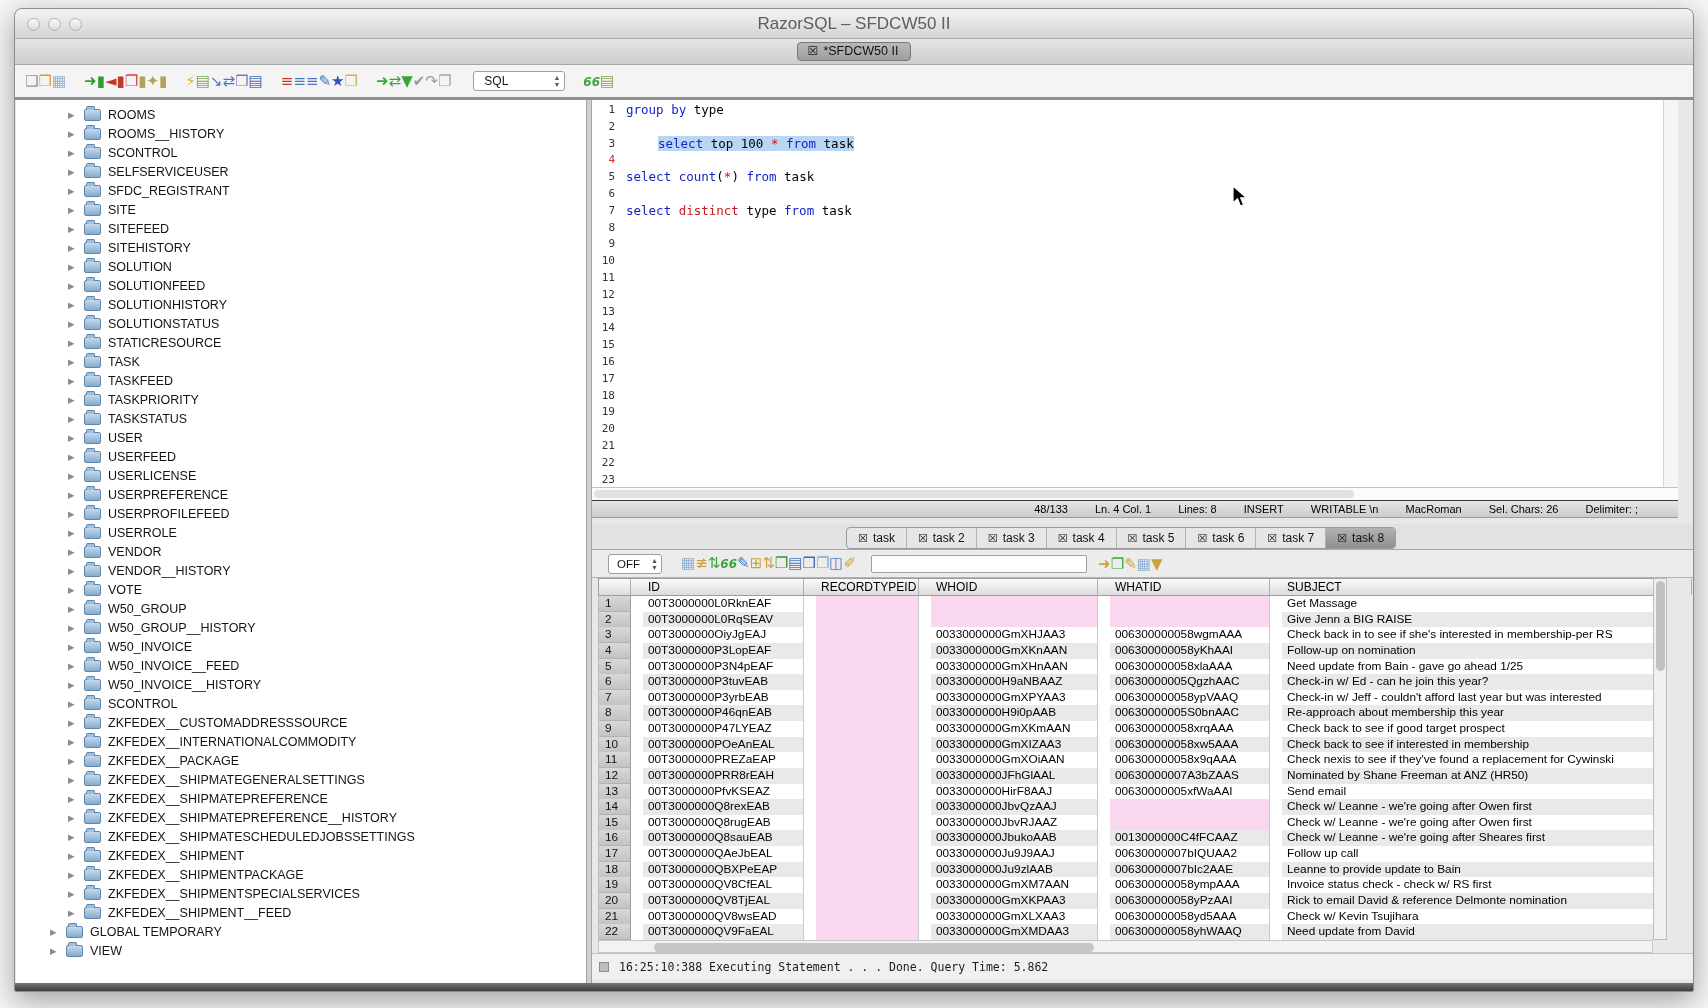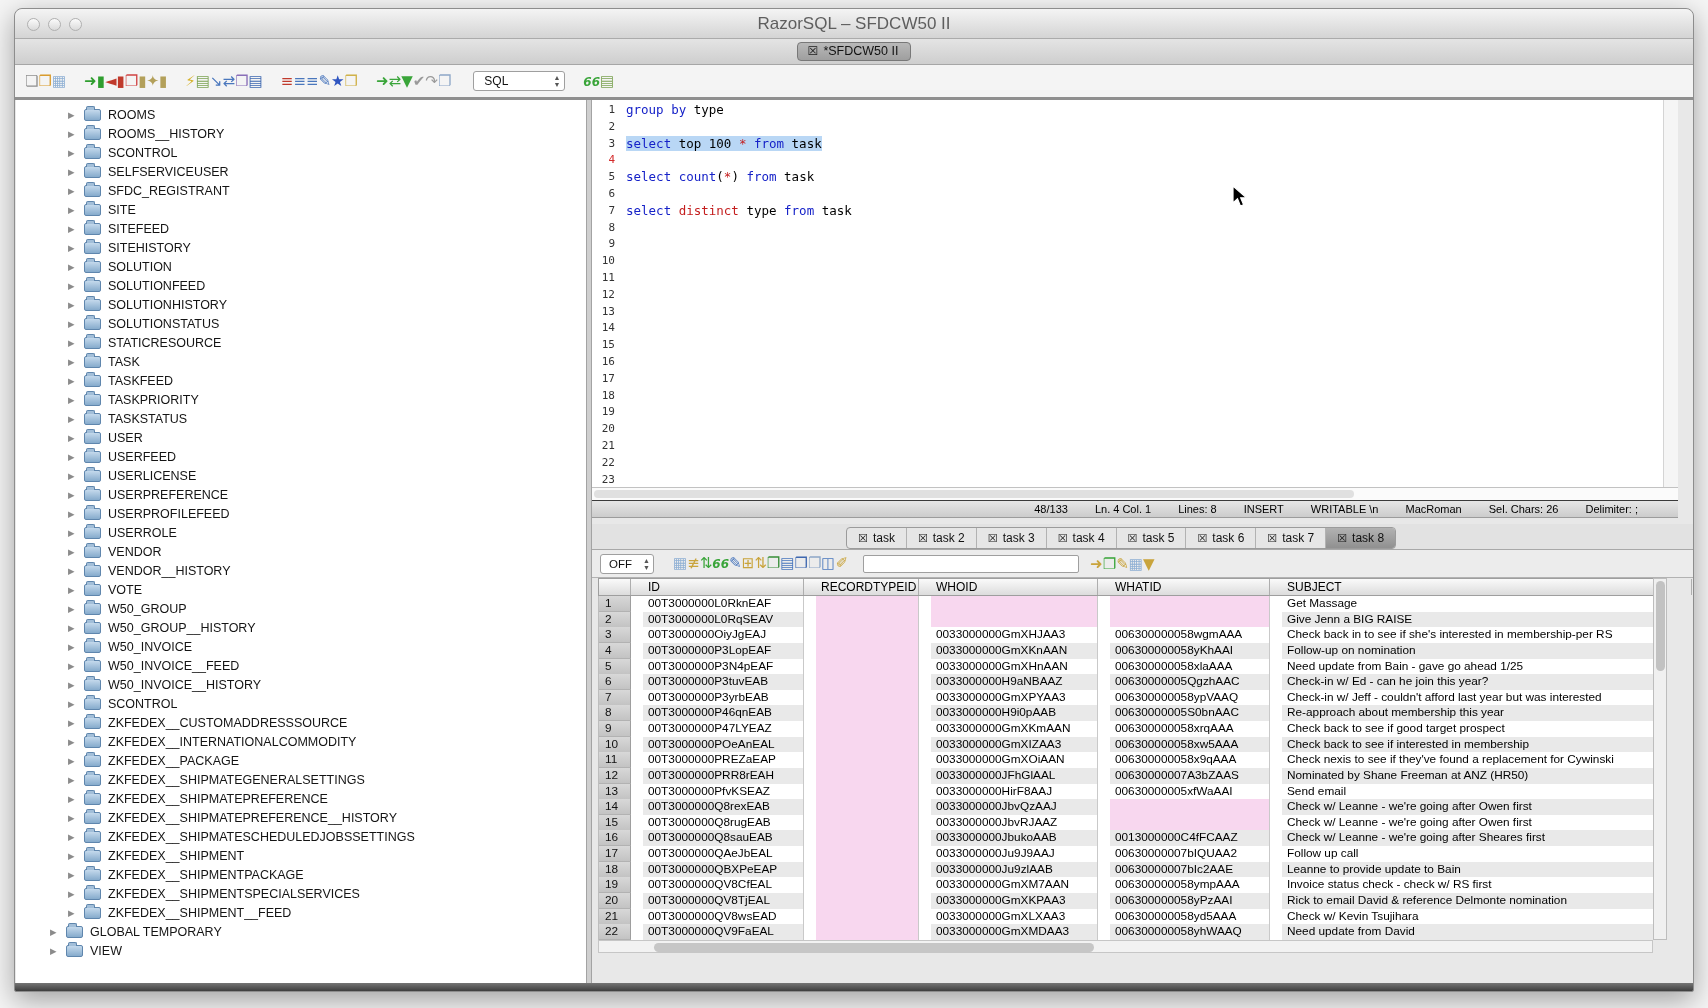--- a/index.html
+++ b/index.html
@@ -52,42 +52,42 @@
   .editor { position:absolute; left:0; top:0; width:1086px; height:388px; background:#fff;
     border-bottom:1px solid #c2c2c2; overflow:hidden; }
   #gutter { position:absolute; left:0; top:2px; width:28px; text-align:right; }
   .gnum { height:16.8px; line-height:16.8px; font-family:"DejaVu Sans Mono", monospace;
     font-size:11px; color:#333; padding-right:5px; }
   .gnum.cur { color:#d42a2a; }
   #code-lines { position:absolute; left:34px; top:2px; right:16px; }
   .cl { height:16.8px; line-height:16.8px; font-family:"DejaVu Sans Mono", monospace;
     font-size:12.5px; white-space:pre; }
   .tok.k { color:#1622c8; } .tok.r { color:#c41e1e; } .tok.t { color:#000; }
-  .selbg { background:#b9d7f5; }
+  .selbg { background:#b9d7f5;margin-left:32px; }
   .evscroll { position:absolute; right:0; top:0; width:15px; height:100%; background:#f5f5f5;
     border-left:1px solid #d4d4d4; }
   .ehscroll { position:absolute; left:0; top:388px; width:1086px; height:12px; background:#fbfbfb; }
   .ehscroll .thumb { position:absolute; left:2px; top:2px; width:70%; height:8px; background:#e0e0e0; border-radius:4px; }
   .estatus { position:absolute; left:0; top:400px; width:1086px; height:18px;
     background:linear-gradient(#e6e6e6,#cccccc); border-top:1px solid #3a3a3a; border-bottom:1px solid #9c9c9c;
     display:flex; justify-content:flex-end; align-items:center; gap:27px; padding-right:40px;
     font-size:11px; color:#000; }
   
   .rtabbar { position:absolute; left:0; top:424px; width:1101px; height:26px; background:#e2e2e2;
     border-bottom:1px solid #a8a8a8; }
   #rtabs { position:absolute; left:254px; top:3px; display:flex; border:1px solid #9b9b9b;
     border-radius:4px; overflow:hidden; background:#e6e6e6; }
   .rtab { display:flex; align-items:center; gap:5px; height:20px; padding:0 11px;
     border-right:1px solid #b2b2b2; font-size:12px; color:#111; }
   .rtab:last-child { border-right:none; }
   .rtab.active { background:linear-gradient(#b2b2b2,#909090); }
   .rtab .x { font-size:11px; }
   
   .rtoolbar { position:absolute; left:0; top:450px; width:1101px; height:28px; background:#ececec;
-    border-bottom:1px solid #b2b2b2; display:flex; align-items:center; padding-left:8px; gap:5px; }
+    border-bottom:1px solid #b2b2b2; display:flex; align-items:center; padding-left:16px; gap:5px; }
   .offsel { position:relative; width:54px; height:20px; background:#fff; border:1px solid #9f9f9f;
     border-radius:3px; font-size:11.5px; line-height:18px; padding-left:8px; color:#111; margin-right:14px; }
   .offsel .steppers { position:absolute; right:3px; top:2px; font-size:7px; line-height:7px; color:#555; }
   .searchbox { width:216px; height:18px; border:1px solid #9f9f9f; border-radius:2px; background:#fff;
     margin:0 6px 0 10px; font-size:12px; padding:0 4px; }
   
   .tablewrap { position:absolute; left:6px; top:478px; width:1069px; height:375px; }
   .thead, .trow { display:grid; grid-template-columns:32px 161px 103px 167px 160px 410px 1fr;gap:12px; }
   .thead { width:1055px; height:18px; background:linear-gradient(#fafafa,#dcdcdc); border:1px solid #9e9e9e;
     border-width:1px 0 1px 1px; }
@@ -700,20 +700,24 @@
           </div>
         </div>
       <div class="tvscroll">
           <div class="thumb"></div>
         </div>
       <div class="thscroll">
           <div class="thumb"></div>
         </div>
     </div>
 
+    <div class="statusbar">
+      <span class="sq"></span>
+      <span class="msg">16:25:10:388 Executing Statement . . . Done. Query Time: 5.862</span>
+    </div>
   </div>
 
   <div class="bottomstrip"></div>
 </div>
 
 <svg class="cursor" width="18" height="24" viewBox="0 0 18 24">
   <path d="M1,1 L1,18 L5.5,13.8 L8.4,21 L11.6,19.7 L8.7,12.8 L14.5,12.8 Z" fill="#000" stroke="#fff" stroke-width="1.2"></path>
 </svg>
 
 </body></html>

